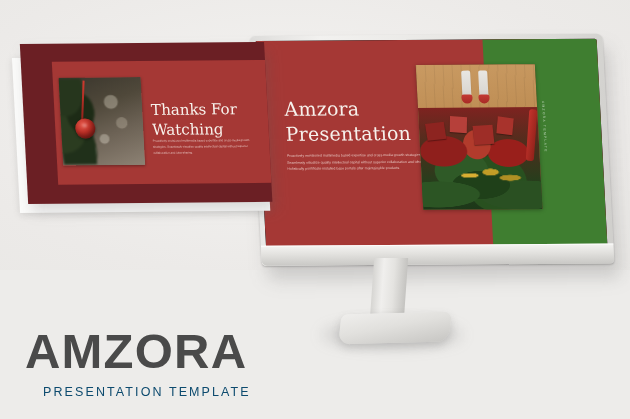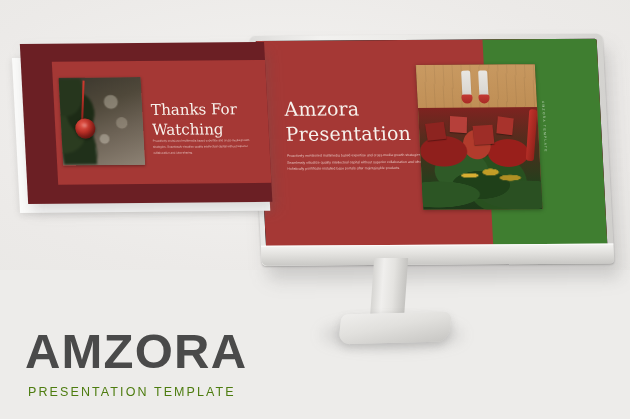--- a/index.html
+++ b/index.html
@@ -373,24 +373,24 @@
   }
   .brand-title {
     margin: 0;
     font-size: 49px;
     font-weight: bold;
     letter-spacing: 1.2px;
     color: #4a4a4a;
     line-height: 1;
   }
   .brand-sub {
-    margin: 9px 0 0 3px;
+    margin: 9px 0 0 18px;
     font-size: 12.5px;
     letter-spacing: 2.1px;
-    color: #4d7c0f;
+    color: #0c4a6e;
   }
 </style>
 </head>
 <body>
 
 <div id="stage" style="--red:#a53835; --maroon:#6b1f24; --green:#3f7e30;">
 
   <div class="backdrop-glow"></div>
 
   <div class="monitor-shadow" style="position:absolute;left:262px;top:50px;width:352px;height:230px;transform:rotate(-3deg) skewY(2.6deg);transform-origin:0 50%;"></div>

